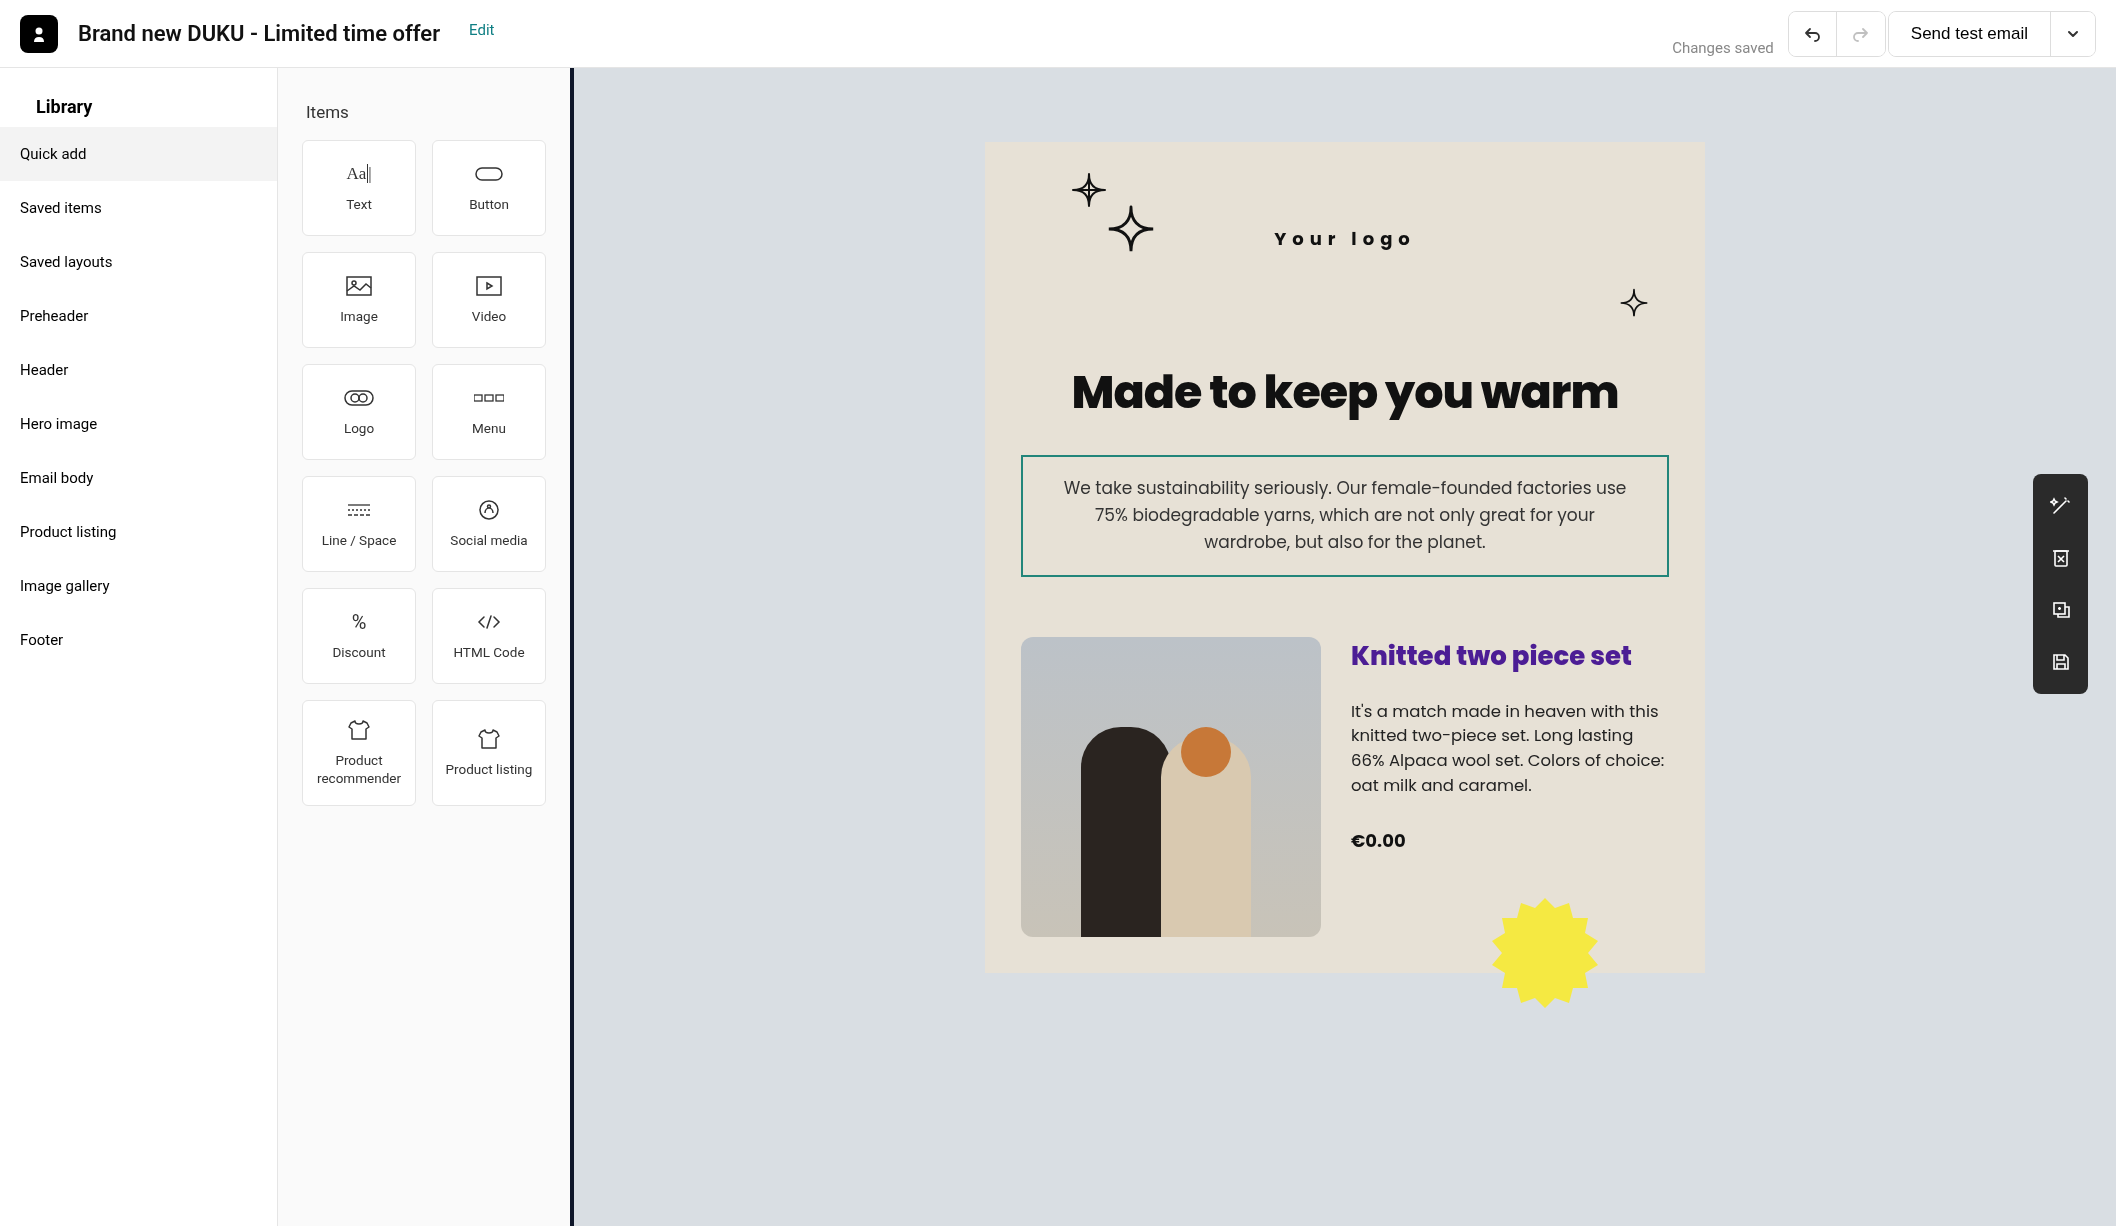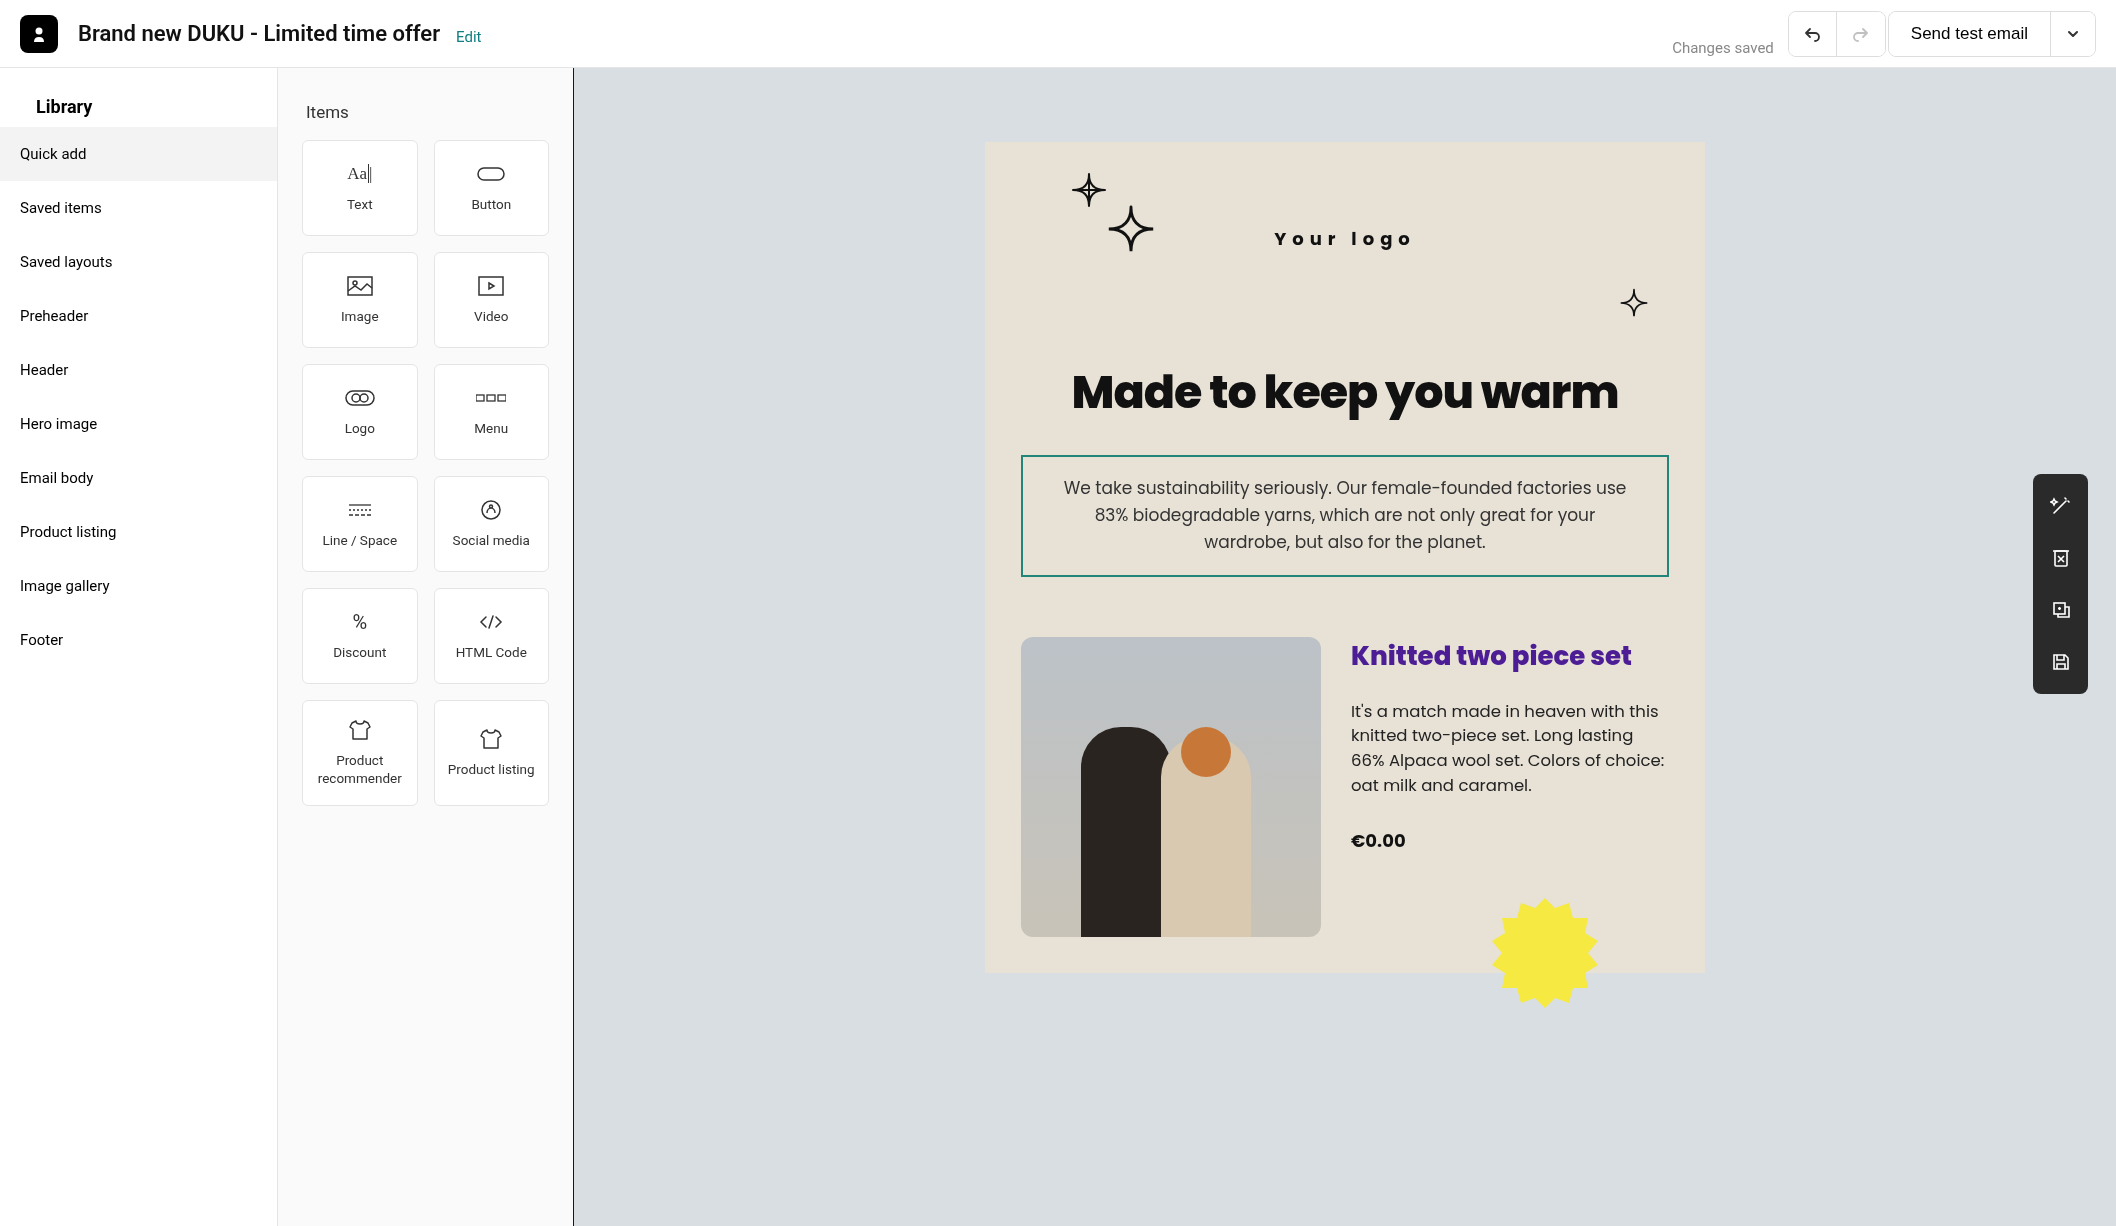--- a/index.html
+++ b/index.html
@@ -2,21 +2,21 @@
 <html><head>
   <meta charset="utf-8">
   <style>
     * { margin: 0; padding: 0; box-sizing: border-box; }
     body { font-family: -apple-system, BlinkMacSystemFont, "Segoe UI", Roboto, sans-serif; overflow: hidden; height: 100vh; }
     
     
     .header { display: flex; align-items: center; height: 68px; padding: 0 20px; border-bottom: 1px solid #e5e5e5; background: #fff; }
     .header-left { display: flex; align-items: center; gap: 20px; flex: 1; }
     .logo-badge { width: 38px; height: 38px; background: #000; border-radius: 8px; display: flex; align-items: center; justify-content: center; }
-    .title-group { display: flex; align-items: flex-end; gap: 16px; }
+    .title-group { display: flex; align-items: flex-start; gap: 29px; }
     .page-title { font-size: 22px; font-weight: 600; color: #111; }
     .edit-link { color: #0e7e83; font-size: 15px; cursor: pointer; }
     .header-right { display: flex; align-items: flex-end; gap: 2px; }
     .saved-text { color: #888; font-size: 15px; margin-right: 12px; }
     .undo-redo { display: flex; border: 1px solid #ddd; border-radius: 8px; overflow: hidden; }
     .undo-btn, .redo-btn { width: 48px; height: 44px; display: flex; align-items: center; justify-content: center; background: #fff; cursor: pointer; border: none; }
     .undo-btn { border-right: 1px solid #ddd; }
     .redo-btn svg { opacity: 0.3; }
     .send-btn-group { display: flex; border: 1px solid #ddd; border-radius: 8px; overflow: hidden; }
     .send-btn { padding: 0 22px; height: 44px; display: flex; align-items: center; font-size: 17px; background: #fff; cursor: pointer; border: none; border-right: 1px solid #ddd; }
@@ -25,21 +25,21 @@
     
     .main { display: flex; height: calc(100vh - 68px); }
     
     
     .sidebar { width: 278px; background: #fff; border-right: 1px solid #e5e5e5; overflow-y: auto; flex-shrink: 0; }
     .sidebar-title { font-size: 18px; font-weight: 700; padding: 28px 36px 10px; }
     .sidebar-item { padding: 18px 20px; font-size: 15px; cursor: pointer; }
     .sidebar-item.active { background: #f3f3f3; }
     
     
-    .items-panel { width: 296px; background: #fafafa; border-right: 1px solid #0f172a; flex-shrink: 0; position: relative; overflow-y: auto; padding-bottom: 20px; }
+    .items-panel { width: 296px; background: #fafafa; border-right: 4px solid #0f172a; flex-shrink: 0; position: relative; overflow-y: auto; padding-bottom: 20px; }
     .items-panel::-webkit-scrollbar { width: 14px; }
     .items-panel::-webkit-scrollbar-track { background: #e8e8e8; }
     .items-panel::-webkit-scrollbar-thumb { background: #bbb; border-radius: 2px; }
     .items-title { font-size: 17px; font-weight: 400; padding: 34px 28px 18px; color: #333; }
     .items-grid { display: grid; grid-template-columns: 1fr 1fr; gap: 16px; padding: 0 24px; }
     .item-card { background: #fff; border: 1px solid #e5e5e5; border-radius: 6px; height: 96px; display: flex; flex-direction: column; align-items: center; justify-content: center; gap: 10px; cursor: pointer; }
     .item-card.tall { height: 106px; }
     .item-icon { height: 24px; display: flex; align-items: center; justify-content: center; color: #333; }
     .item-label { font-size: 13.5px; color: #333; text-align: center; line-height: 1.3; }
     
@@ -244,21 +244,21 @@
         </svg>
         <svg class="sparkle sparkle-2" width="50" height="50" viewBox="0 0 36 36" fill="none" stroke="#111" stroke-width="2">
           <path d="M18 2 Q18 18 2 18 Q18 18 18 34 Q18 18 34 18 Q18 18 18 2" stroke-linecap="round"></path>
         </svg>
         <svg class="sparkle sparkle-3" width="30" height="30" viewBox="0 0 36 36" fill="none" stroke="#111" stroke-width="2">
           <path d="M18 2 Q18 18 2 18 Q18 18 18 34 Q18 18 34 18 Q18 18 18 2" stroke-linecap="round"></path>
         </svg>
         <span class="logo-text">Your logo</span>
       </div>
       <div class="headline">Made to keep you warm</div>
-      <div class="sub-box">We take sustainability seriously. Our female-founded factories use 83% biodegradable yarns, which are not only great for your wardrobe, but also for the planet.</div>
+      <div class="sub-box">We take sustainability seriously. Our female-founded factories use 75% biodegradable yarns, which are not only great for your wardrobe, but also for the planet.</div>
       <div class="product-row">
         <div class="product-img">
           <div class="figure-dark"></div>
           <div class="figure-light">
               <div class="figure-hair"></div>
             </div>
         </div>
         <div class="product-info">
           <div class="product-title">Knitted two piece set</div>
           <div class="product-desc">It's a match made in heaven with this knitted two-piece set. Long lasting 66% Alpaca wool set. Colors of choice: oat milk and caramel.</div>

